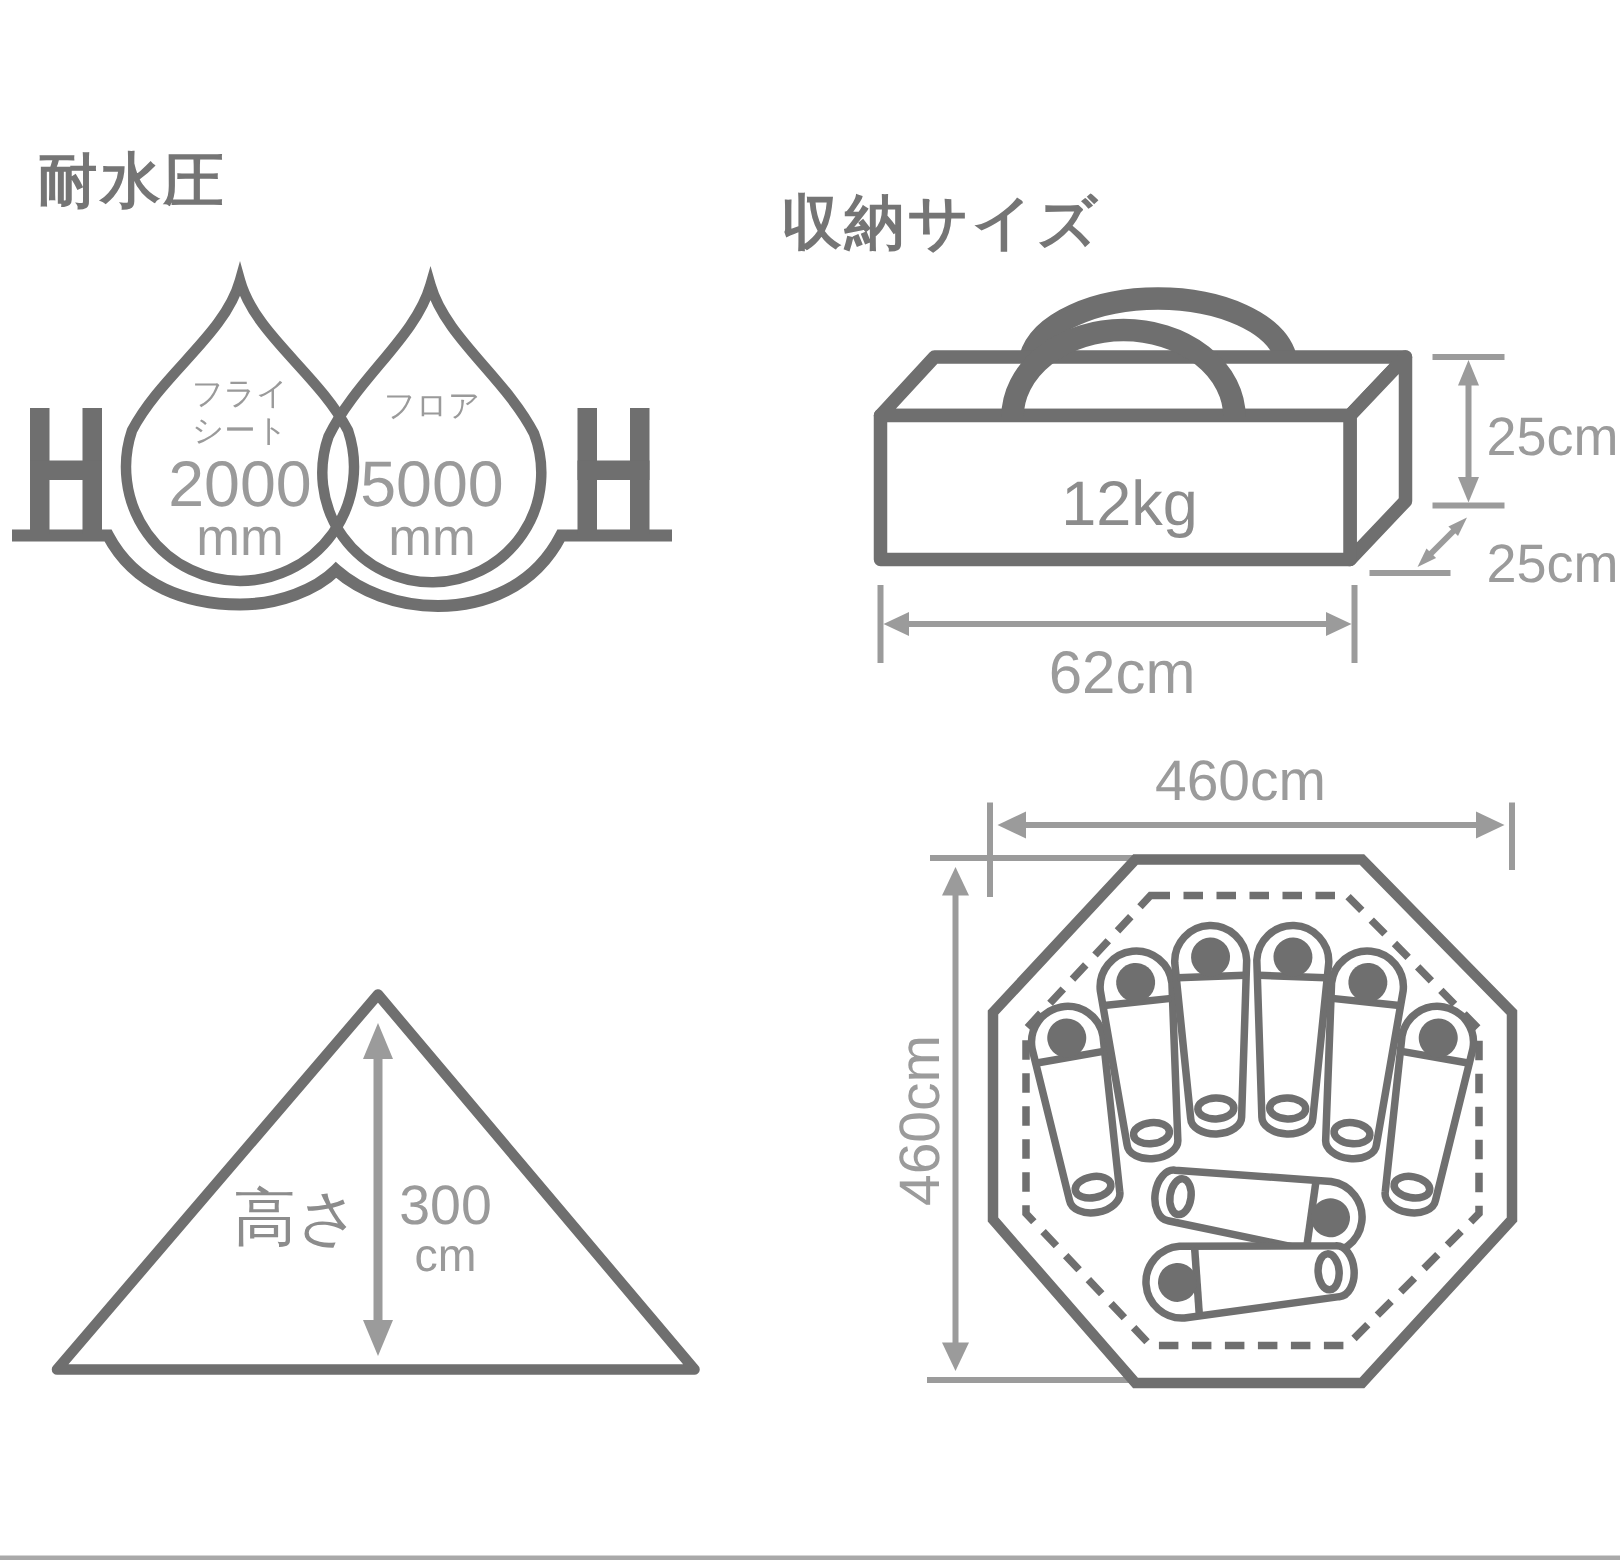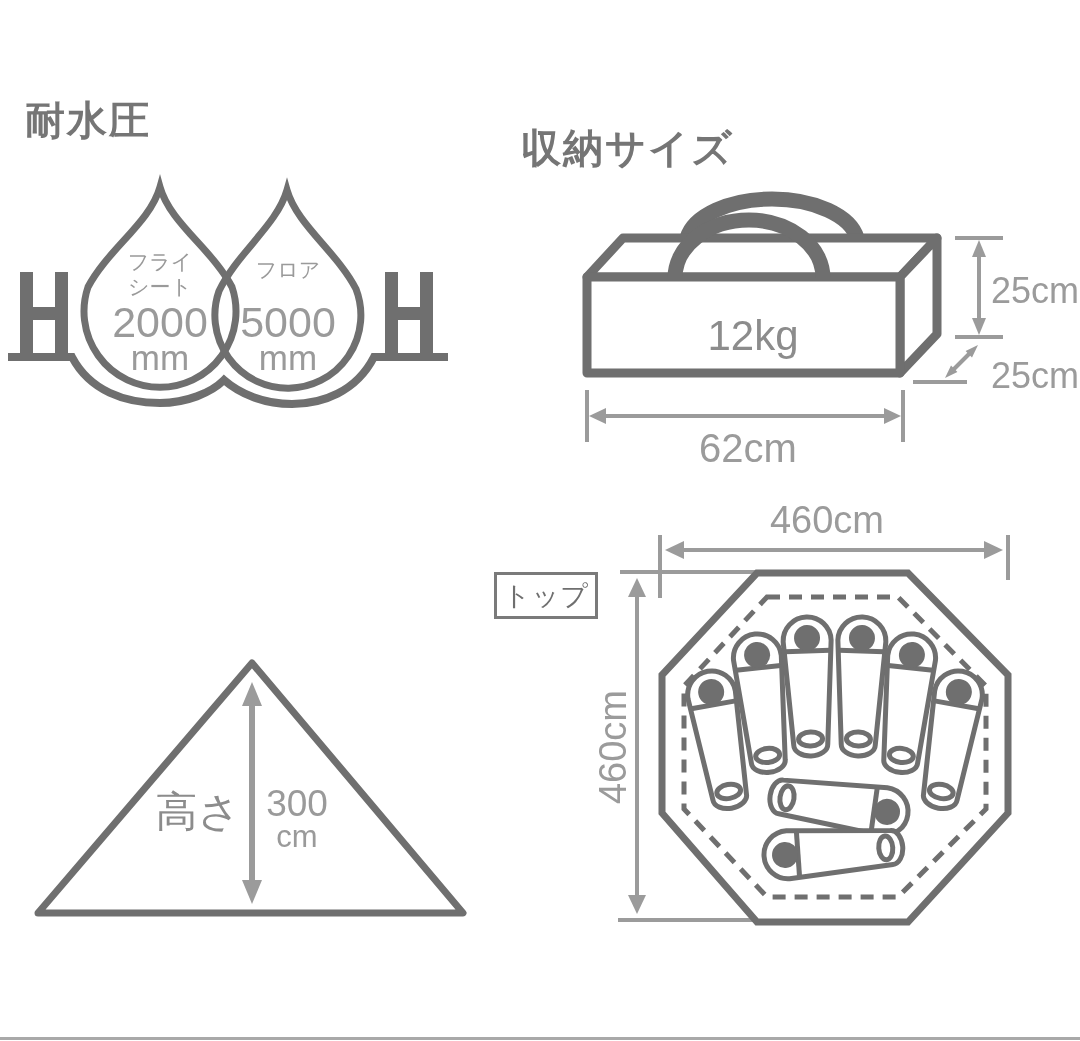--- a/index.html
+++ b/index.html
@@ -115,21 +115,20 @@
     <g stroke="#9b9b9b" stroke-width="6" fill="#9b9b9b">
       <line x1="252" y1="72" x2="252" y2="254"></line>
       <polygon points="252,52 242,76 262,76" stroke="none"></polygon>
       <polygon points="252,274 242,250 262,250" stroke="none"></polygon>
     </g>
     <text x="198" y="196" font-size="42" fill="#8c8c8c" text-anchor="middle">高さ</text>
     <text x="297" y="186" font-size="37" fill="#9a9a9a" text-anchor="middle">300</text>
     <text x="297" y="217" font-size="31" fill="#9a9a9a" text-anchor="middle">cm</text>
   </svg>
 
-  <div class="view-label-box" style="left:494px;top:572px;">トップ</div>
 
   <svg style="left:480px;top:490px;" width="560" height="460" viewBox="0 0 560 460">
     <defs>
       <g id="sleeping-bag">
         <path d="M-24,4 A24,24 0 0 1 24,4 L17,108 A17,11 0 0 1 -17,108 Z" fill="#ffffff" stroke="#6f6f6f" stroke-width="5"></path>
         <line x1="-22.5" y1="14" x2="22.5" y2="14" stroke="#6f6f6f" stroke-width="5"></line>
         <circle cx="0" cy="1" r="13" fill="#6f6f6f"></circle>
         <ellipse cx="0" cy="102" rx="12" ry="7" fill="#ffffff" stroke="#6f6f6f" stroke-width="5"></ellipse>
       </g>
     </defs>

